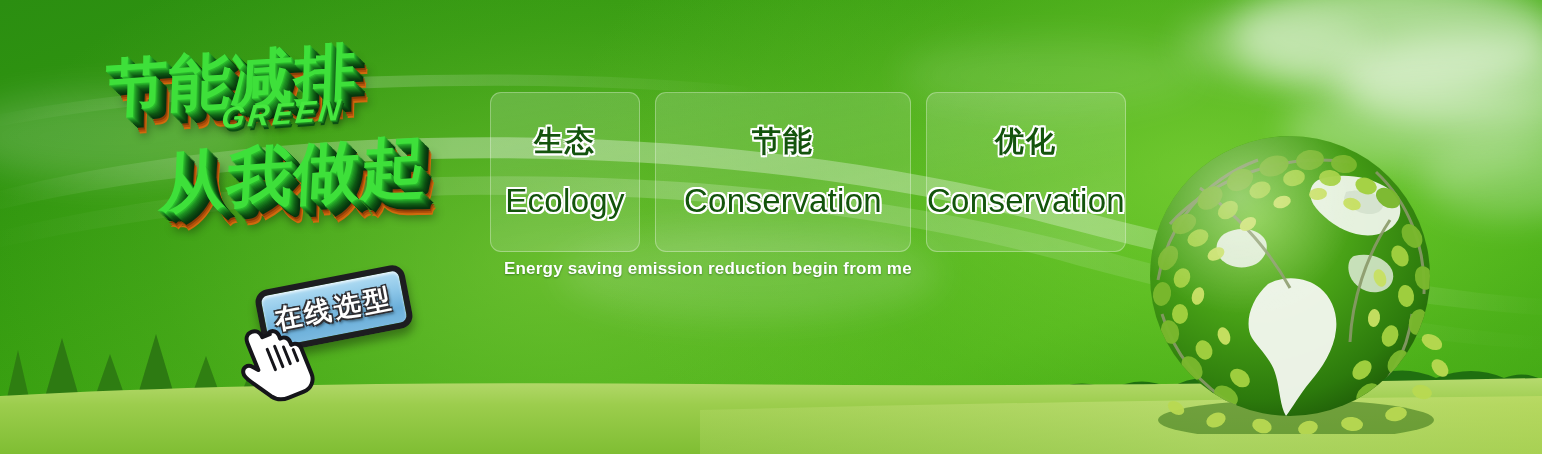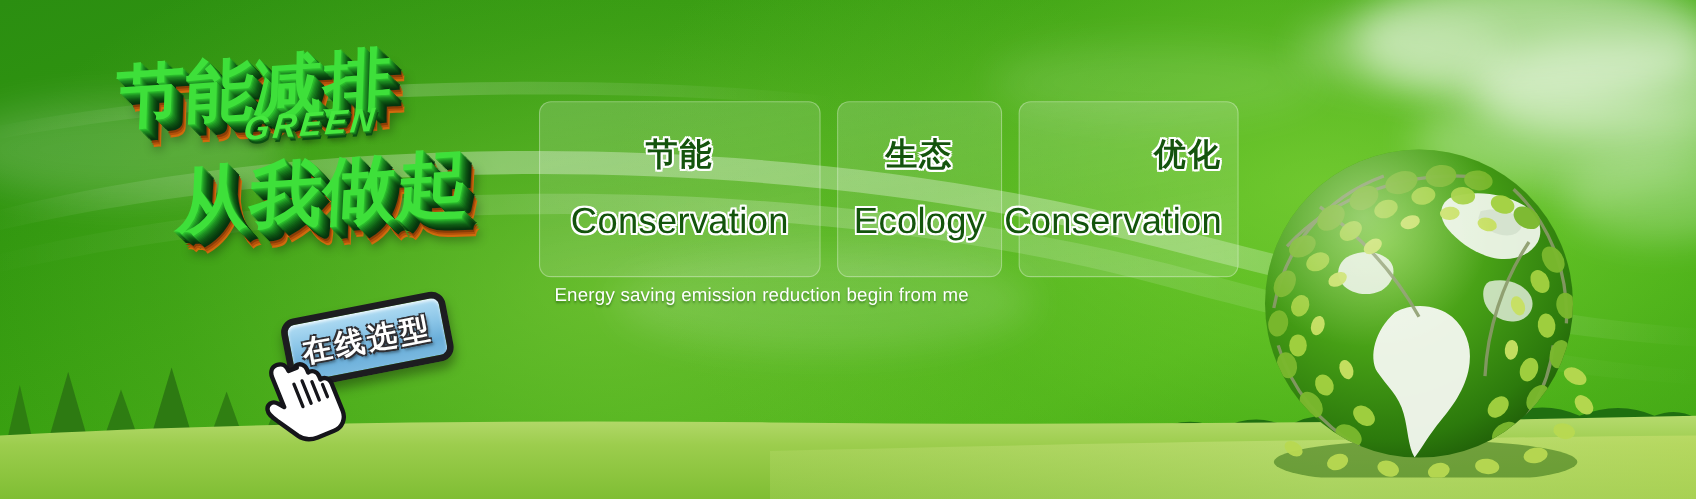--- a/index.html
+++ b/index.html
@@ -64,38 +64,38 @@
   .cards{ position:absolute; left:490px; top:92px; display:flex; gap:15px; }
   .card{
     border-radius:11px;
     background:linear-gradient(170deg, rgba(255,255,255,.17) 0%, rgba(255,255,255,.10) 55%, rgba(255,255,255,.15) 100%);
     border:1px solid rgba(255,255,255,.30);
     display:flex; flex-direction:column; align-items:center; justify-content:center;
     height:160px; padding:0 14px;
   }
   .card-1{ width:150px; }
   .card-2{ width:256px; }
-  .card-3{ width:200px;align-items:flex-end; }
+  .card-3{ width:200px; }
   .card-cn{
     font-size:29px; font-weight:700; color:#14540d; line-height:1;
     margin-bottom:28px; letter-spacing:2px;
     text-shadow:
       -1.6px -1.6px 0 #fff, 1.6px -1.6px 0 #fff, -1.6px 1.6px 0 #fff, 1.6px 1.6px 0 #fff,
       0 -1.8px 0 #fff, 0 1.8px 0 #fff, -1.8px 0 0 #fff, 1.8px 0 0 #fff;
   }
   .card-en{
     font-size:33px; font-weight:400; color:#13540c; line-height:1; letter-spacing:.3px;
     text-shadow:
       -1.6px -1.6px 0 #fff, 1.6px -1.6px 0 #fff, -1.6px 1.6px 0 #fff, 1.6px 1.6px 0 #fff,
       0 -1.8px 0 #fff, 0 1.8px 0 #fff, -1.8px 0 0 #fff, 1.8px 0 0 #fff;
   }
 
   .tagline{
     position:absolute; left:504px; top:259px; font-size:17px; color:#ffffff;
-    letter-spacing:.2px; text-shadow:0 1px 2px rgba(0,60,0,.45);
+    letter-spacing:.2px; text-shadow:0 1px 2px rgba(0,60,0,.45);font-weight:bold;
   }
 
   
   .sel-btn{
     position:absolute; left:258px; top:277px; width:152px; height:64px;
     transform:rotate(-11deg);
     border-radius:13px;
     background:linear-gradient(180deg,#b0dcf3 0%,#8cc6e8 38%,#6aaed9 72%,#7ab9e0 100%);
     border:6px solid #1d1d20;
     box-shadow:0 7px 10px rgba(0,0,0,.35), inset 0 2px 3px rgba(255,255,255,.75);
@@ -197,27 +197,27 @@
     <span class="sel-btn-label">在线选型</span>
   </div>
   <svg class="cursor-hand" viewBox="0 0 80 84">
     <g transform="rotate(-22 40 42)">
       <path fill="#ffffff" stroke="#15151a" stroke-width="4" stroke-linejoin="round" d="M26,6 C20,6 18,11 18,15 L18,44 L14,39 C10,34 4,36 3,41 C2,45 5,49 8,54 L20,73 C24,79 29,81 36,81 L52,81 C60,81 66,75 66,67 L66,40 C66,35 62,32 58,33 L58,30 C58,25 54,22 50,23 L50,20 C50,15 46,12 42,13 L42,15 L34,15 L34,15 C34,10 31,6 26,6 Z"></path>
       <path fill="none" stroke="#15151a" stroke-width="3" stroke-linecap="round" d="M34,28 L34,50 M42,28 L42,50 M50,32 L50,50 M58,38 L58,50"></path>
     </g>
   </svg>
 
   <div class="cards">
+    <div class="card card-1">
+      <div class="card-cn">生态</div>
+      <div class="card-en">Ecology</div>
+    </div>
     <div class="card card-2">
       <div class="card-cn">节能</div>
       <div class="card-en">Conservation</div>
-    </div>
-    <div class="card card-1">
-      <div class="card-cn">生态</div>
-      <div class="card-en">Ecology</div>
     </div>
     <div class="card card-3">
       <div class="card-cn">优化</div>
       <div class="card-en">Conservation</div>
     </div>
   </div>
 
   <div class="tagline">Energy saving emission reduction begin from me</div>
 
   <div class="globe-wrap">

